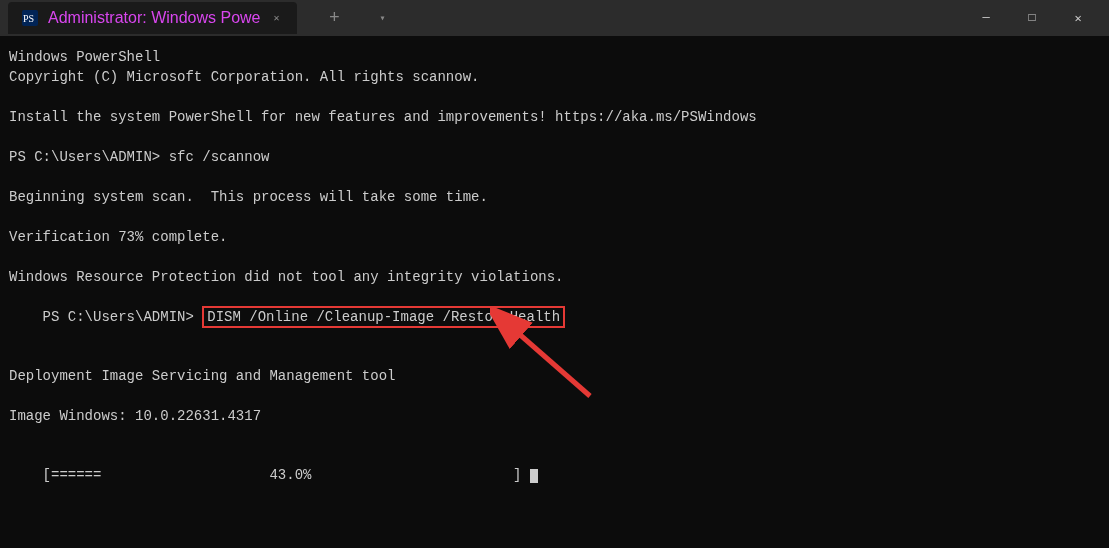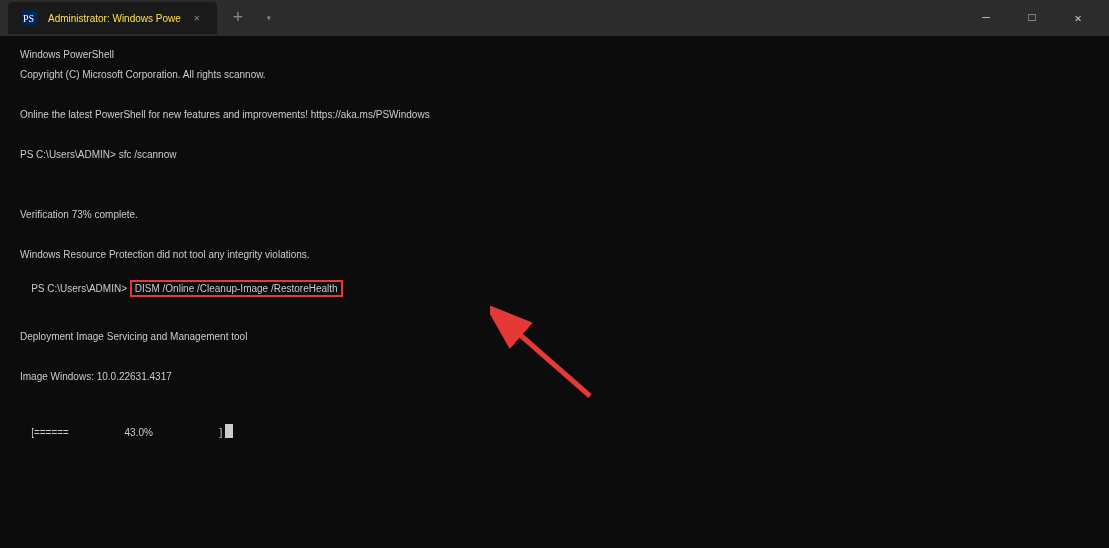--- a/index.html
+++ b/index.html
@@ -18,21 +18,21 @@
       align-items: center;
       background: #2c2c2c;
       height: 36px;
       padding: 0 8px;
       gap: 8px;
     }
 
     .titlebar-left {
       display: flex;
       align-items: center;
-      gap: 7px;
+      gap: 24px;
       flex: 1;
     }
 
     .tab-icon {
       width: 20px;
       height: 20px;
       display: flex;
       align-items: center;
       justify-content: center;
     }
@@ -46,22 +46,22 @@
       display: flex;
       align-items: center;
       background: #1a1a1a;
       border-radius: 4px 4px 0 0;
       padding: 4px 12px;
       gap: 8px;
       height: 32px;
     }
 
     .tab-title {
-      color: #fde047;
-      font-size: 10px;
+      color: #d946ef;
+      font-size: 16px;
       font-family: 'Segoe UI', sans-serif;
     }
 
     .tab-close {
       color: #888;
       font-size: 10px;
       cursor: pointer;
       width: 16px;
       height: 16px;
       display: flex;
@@ -107,24 +107,24 @@
       justify-content: center;
       cursor: pointer;
       color: #cccccc;
       font-size: 12px;
     }
 
     
     .terminal {
       background: #0c0c0c;
       color: #cccccc;
-      font-family: Liberation Sans, sans-serif;
-      font-size: 10px;
+      font-family: Liberation Mono, monospace;
+      font-size: 14px;
       line-height: 1.4;
-      padding: 12px 20px;
+      padding: 12px 9px;
       height: calc(548px - 36px);
       position: relative;
       overflow: hidden;
     }
 
     .terminal-line {
       white-space: pre;
       min-height: 20px;
     }
 
@@ -189,24 +189,25 @@
     <div class="win-btn minimize">─</div>
     <div class="win-btn maximize">□</div>
     <div class="win-btn close">✕</div>
   </div>
 </div>
 
 <div class="terminal">
   <div class="terminal-line">Windows PowerShell</div>
   <div class="terminal-line">Copyright (C) Microsoft Corporation. All rights scannow.</div>
   <div class="terminal-line empty"></div>
-  <div class="terminal-line">Online the latest PowerShell for new features and improvements! https://aka.ms/PSWindows</div>
+  <div class="terminal-line">Install the system PowerShell for new features and improvements! https://aka.ms/PSWindows</div>
   <div class="terminal-line empty"></div>
   <div class="terminal-line">PS C:\Users\ADMIN&gt; sfc /scannow</div>
   <div class="terminal-line empty"></div>
+  <div class="terminal-line">Beginning system scan.  This process will take some time.</div>
   <div class="terminal-line empty"></div>
   <div class="terminal-line">Verification 73% complete.</div>
   <div class="terminal-line empty"></div>
   <div class="terminal-line">Windows Resource Protection did not tool any integrity violations.</div>
   <div class="terminal-line">
     <span>PS C:\Users\ADMIN&gt; </span><span class="cmd-highlight">DISM /Online /Cleanup-Image /RestoreHealth</span>
   </div>
   <div class="terminal-line empty"></div>
   <div class="terminal-line">Deployment Image Servicing and Management tool</div>
   <div class="terminal-line empty"></div>

